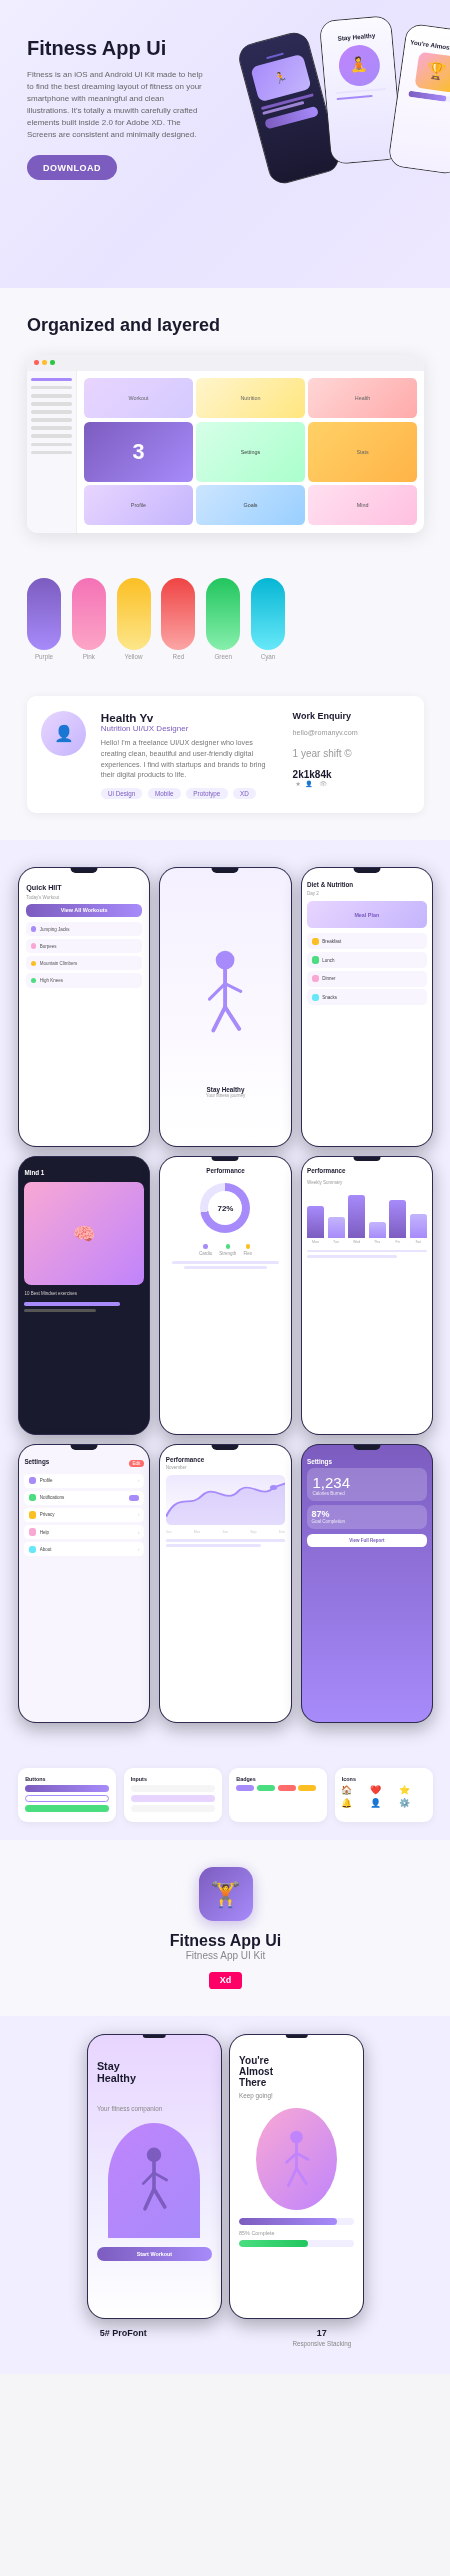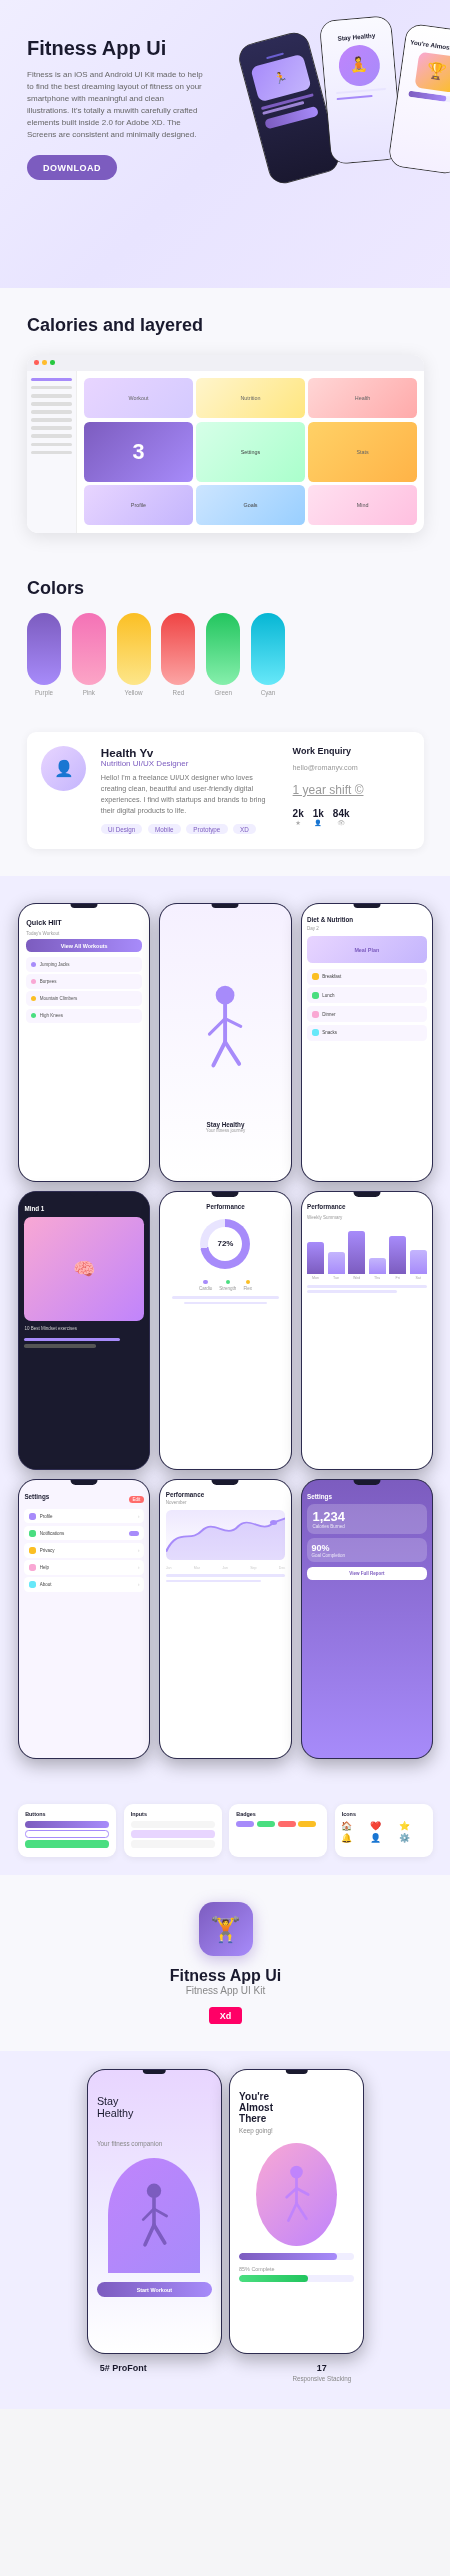--- a/index.html
+++ b/index.html
@@ -253,21 +253,20 @@
       font-weight: 700;
       color: #1a1a2e;
       margin-bottom: 3.6px;
     }
     .author-email {
       font-size: 7.2px;
       color: #999;
     }
     .author-stats {
       display: flex;
-      gap: 9px;
       margin-top: 7.2px;
     }
     .stat-item {
       display: flex;
       flex-direction: column;
       align-items: center;
     }
     .stat-num {
       font-size: 10px;
       font-weight: 700;
@@ -504,21 +503,21 @@
       height: 100%;
       padding: 9px 5.4px;
     }
     .stats-title { font-size: 6.3px; font-weight: 700; color: #fff; margin-bottom: 3.6px; }
     .stats-card {
       background: rgba(255,255,255,0.2);
       border-radius: 7.2px;
       padding: 5.4px;
       margin-bottom: 3.6px;
     }
-    .stats-num { font-size: 13px; font-weight: 700; color: #fff; }
+    .stats-num { font-size: 15px; font-weight: 400; color: #fff; }
     .stats-lbl { font-size: 4.5px; color: rgba(255,255,255,0.8); }
     .stats-cta {
       background: #fff;
       border-radius: 5.4px;
       height: 12.6px;
       display: flex;
       align-items: center;
       justify-content: center;
       margin-top: 5.4px;
     }
@@ -630,21 +629,21 @@
       height: 100%;
       overflow: hidden;
     }
 
     
     .screen-stay {
       background: linear-gradient(180deg, #e8d5ff 0%, #f0eeff 60%, #fff 100%);
       height: 100%;
       padding: 18px 9px 9px;
     }
-    .stay-title { font-size: 10.8px; font-weight: 400; color: #1a1a2e; margin-bottom: 21px; }
+    .stay-title { font-size: 10.8px; font-weight: 700; color: #1a1a2e; margin-bottom: 21px; }
     .stay-sub { font-size: 6.3px; color: #888; margin-bottom: 10.8px; }
     .stay-figure {
       width: 80%;
       height: 45%;
       margin: 0 auto 9px;
       background: linear-gradient(135deg, #c084fc, #a78bfa);
       border-radius: 50% 50% 0 0;
       display: flex;
       align-items: center;
       justify-content: center;
@@ -777,21 +776,21 @@
         </div>
         <div style="height:5.4px;background:#f0eeff;border-radius:2.7px;margin:3.6px 5.4px;overflow:hidden;">
           <div style="width:75%;height:100%;background:linear-gradient(90deg,#7c5cbf,#a78bfa);border-radius:2.7px;"></div>
         </div>
       </div>
     </div>
   </div>
 </section>
 
 <section class="organized-section">
-  <h2 class="section-title">Calories
+  <h2 class="section-title">Organized
 and layered</h2>
   <div class="desktop-mockup">
     <div class="desktop-header">
       <div class="desktop-dot" style="background:#ff5f57;"></div>
       <div class="desktop-dot" style="background:#ffbd2e;"></div>
       <div class="desktop-dot" style="background:#28c840;"></div>
     </div>
     <div class="desktop-body">
       <div class="desktop-sidebar">
         <div class="sidebar-mini-item" style="background:#a78bfa;"></div>
@@ -830,21 +829,20 @@
         </div>
         <div class="desktop-card" style="background:linear-gradient(135deg,#ffe0f0,#ffc0e0);">
           <span style="font-size:5.4px;color:#555;">Mind</span>
         </div>
       </div>
     </div>
   </div>
 </section>
 
 <section class="colors-section">
-  <h2 class="colors-title">Colors</h2>
   <div class="colors-grid">
     <div class="color-swatch-wrap">
       <div class="color-swatch" style="background: linear-gradient(180deg, #7c5cbf, #a78bfa);"></div>
       <span class="color-label">Purple</span>
     </div>
     <div class="color-swatch-wrap">
       <div class="color-swatch" style="background: linear-gradient(180deg, #f472b6, #fca5c6);"></div>
       <span class="color-label">Pink</span>
     </div>
     <div class="color-swatch-wrap">
@@ -876,21 +874,21 @@
       <div class="author-tags">
         <span class="author-tag">Ui Design</span>
         <span class="author-tag">Mobile</span>
         <span class="author-tag">Prototype</span>
         <span class="author-tag">XD</span>
       </div>
     </div>
     <div class="author-right">
       <div class="author-right-title">Work Enquiry</div>
       <div class="author-email">hello@romanyv.com</div>
-      <div style="font-size:12px;color:#999;margin-top:7.2px;text-decoration:underline;">1 year shift ©</div>
+      <div style="font-size:10px;color:#999;margin-top:7.2px;">1 year shift ©</div>
       <div class="author-stats">
         <div class="stat-item">
           <span class="stat-num">2k</span>
           <span class="stat-lbl">★</span>
         </div>
         <div class="stat-item">
           <span class="stat-num">1k</span>
           <span class="stat-lbl">👤</span>
         </div>
         <div class="stat-item">
@@ -1137,21 +1135,21 @@
       <div class="phone-notch"></div>
       <div class="phone-inner">
         <div class="screen-stats">
           <div style="height:3.6px;"></div>
           <div class="stats-title">Settings</div>
           <div class="stats-card">
             <div class="stats-num">1,234</div>
             <div class="stats-lbl">Calories Burned</div>
           </div>
           <div style="background:rgba(255,255,255,0.2);border-radius:7.2px;padding:4.5px;margin-bottom:3.6px;">
-            <div style="font-size:9px;font-weight:700;color:#fff;">90%</div>
+            <div style="font-size:9px;font-weight:700;color:#fff;">87%</div>
             <div style="font-size:4.5px;color:rgba(255,255,255,0.8);">Goal Completion</div>
           </div>
           <div class="stats-cta">
             <span>View Full Report</span>
           </div>
         </div>
       </div>
     </div>
 
   </div>

